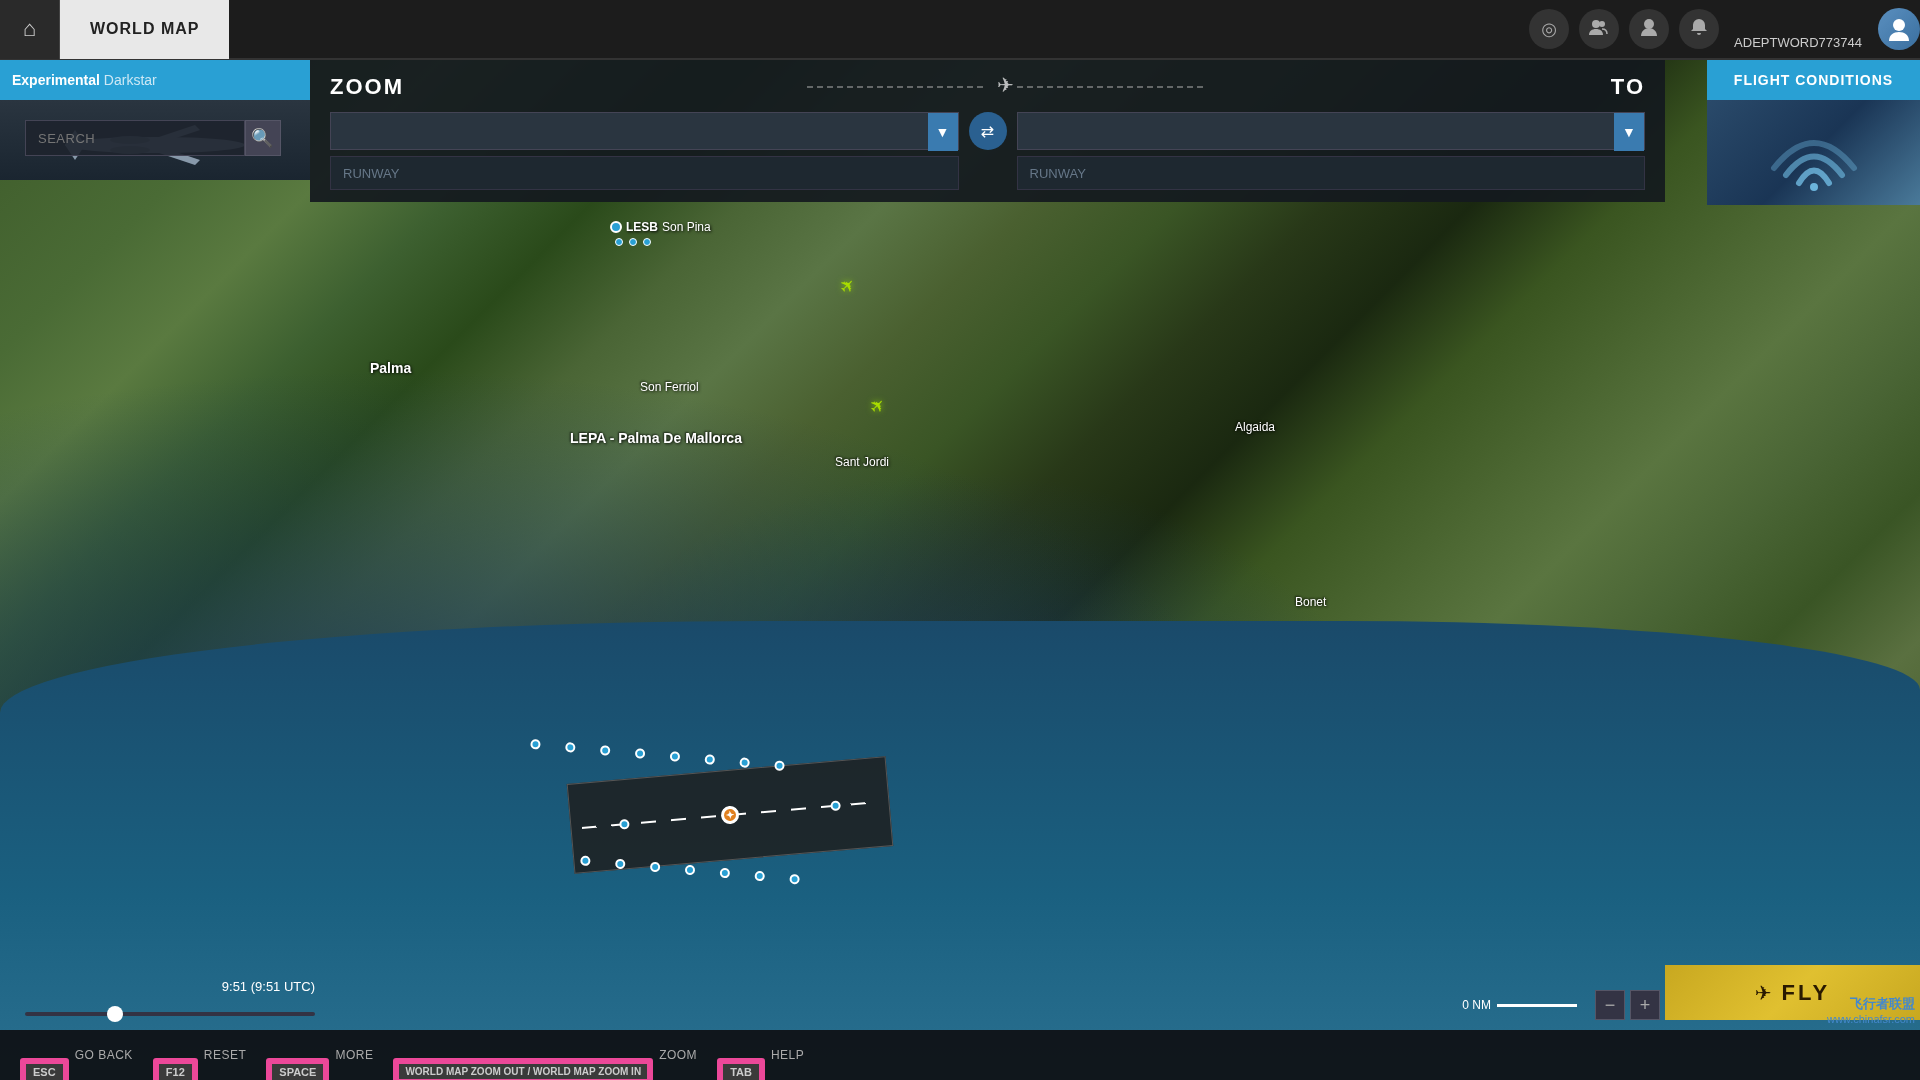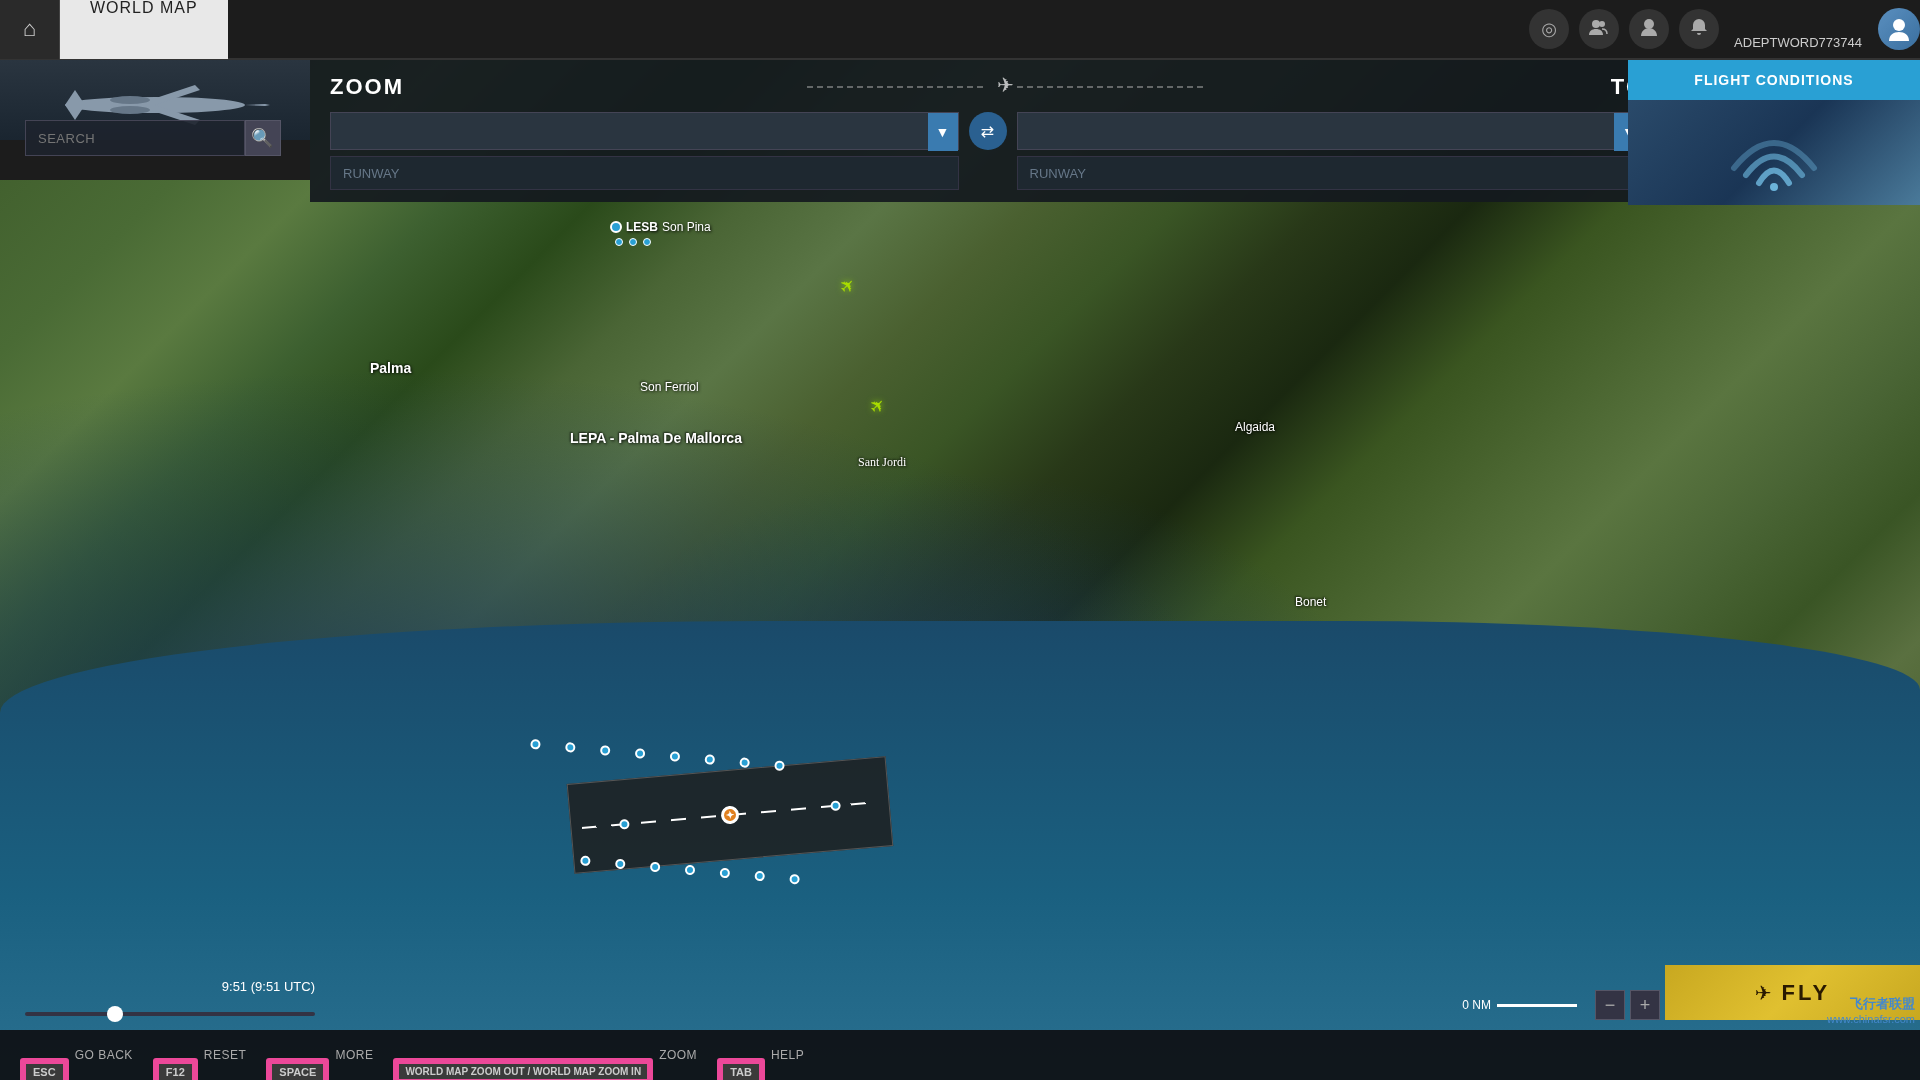--- a/index.html
+++ b/index.html
@@ -10,22 +10,22 @@
       position: absolute; top: 0; left: 0; right: 0; height: 60px;
       background: #1c1c1c; display: flex; align-items: center; z-index: 100;
       border-bottom: 2px solid #333;
     }
     #home-btn {
       width: 60px; height: 60px; background: #2a2a2a; display: flex; align-items: center; justify-content: center;
       cursor: pointer; border-right: 1px solid #444; flex-shrink: 0;
     }
     #home-icon { font-size: 22px; color: #ccc; }
     #world-map-tab {
-      height: 60px; background: #e8e8e8; padding: 0 30px; display: flex; 
-      font-size: 16px; font-weight: normal; color: #222; text-transform: uppercase; letter-spacing: 1px;
+      height: 60px; background: #e8e8e8; padding: 0 30px; display: flex; align-items: center;
+      font-size: 16px; font-weight: bold; color: #222; text-transform: uppercase; letter-spacing: 1px;
       cursor: pointer;
     }
     #topbar-spacer { flex: 1; }
     #topbar-icons { display: flex; align-items: center; gap: 10px; padding-right: 15px; }
     .topbar-icon-btn {
       width: 40px; height: 40px; border-radius: 50%; background: #333;
       display: flex; align-items: center; justify-content: center; cursor: pointer; color: #aaa; font-size: 18px;
     }
     #user-info {
       display: flex; align-items: flex-end; gap: 8px; color: #ccc; font-size: 13px; cursor: pointer;
@@ -84,21 +84,21 @@
       display: flex; align-items: center; color: #667788; font-size: 13px; text-transform: uppercase;
     }
     #swap-btn {
       width: 38px; height: 38px; background: #2a6090; border-radius: 50%;
       display: flex; align-items: center; justify-content: center; cursor: pointer; color: white; font-size: 16px;
       align-self: flex-start; margin-top: 0;
     }
 
     
     #flight-conditions {
-      position: absolute; top: 60px; right: 0; width: 292px; background: rgba(20,25,30,0.95);
+      position: absolute; top: 60px; right: 0; width: 213px; background: rgba(20,25,30,0.95);
       z-index: 50;
     }
     #fc-header {
       height: 40px; background: #29a0d4; display: flex; align-items: center; justify-content: center;
       font-size: 14px; font-weight: bold; color: white; letter-spacing: 1px;
     }
     #fc-content {
       height: 105px; background: linear-gradient(135deg, #2a4a6a 0%, #1a3555 50%, #4a7a9a 100%);
       display: flex; align-items: center; justify-content: center; position: relative; overflow: hidden;
     }
@@ -276,20 +276,25 @@
     <div id="user-avatar">
       <svg width="28" height="28" viewBox="0 0 28 28" fill="white">
         <circle cx="14" cy="10" r="6"></circle>
         <path d="M4 26c0-6 4.5-9 10-9s10 3 10 9"></path>
       </svg>
     </div>
   </div>
 </div>
 
 <div id="sidebar">
+  <div id="sidebar-header">
+    <span class="experimental">Experimental</span>
+    &nbsp;
+    <span class="darkstar">Darkstar</span>
+  </div>
   <div id="plane-preview">
     <svg width="240" height="60" viewBox="0 0 240 60">
 
       <g fill="#8899aa" transform="translate(20,10)">
 
         <ellipse cx="100" cy="25" rx="90" ry="8"></ellipse>
 
         <path d="M190 25 L210 24 L215 25 L210 26 Z"></path>
 
         <path d="M80 25 L140 5 L145 10 L100 25 L145 40 L140 45 Z"></path>
@@ -399,21 +404,21 @@
         <div style="width:10px;height:10px;border-radius:50%;background:#29a0d4;border:2px solid white;"></div>
       </div>
     </div>
 
     <span class="map-label" style="left:380px; top:110px;">Son Sardina</span>
     <span class="map-label" style="left:740px; top:110px;">La Cabaneta</span>
     <span class="map-label" style="left:1040px; top:110px;">Santa Eugenia</span>
     <span class="map-label city" style="left:370px; top:300px;">Palma</span>
     <span class="map-label" style="left:640px; top:320px;">Son Ferriol</span>
     <span class="map-label city" style="left:570px; top:370px;">LEPA - Palma De Mallorca</span>
-    <span class="map-label" style="left:858px; top:395px;font-family:Liberation Serif, serif;">Sant Jordi</span>
+    <span class="map-label" style="left:835px; top:395px;">Sant Jordi</span>
     <span class="map-label" style="left:1235px; top:360px;">Algaida</span>
     <span class="map-label" style="left:1295px; top:535px;">Bonet</span>
     <span class="map-label" style="left:1385px; top:115px;">Pina</span>
 
     <div style="position:absolute; left:610px; top:160px;">
       <div style="position:relative;">
         <div style="display:flex; align-items:center; gap:4px;">
           <div style="width:12px;height:12px;border-radius:50%;background:#29a0d4;border:2px solid white;"></div>
           <span style="color:white;font-size:12px;font-weight:bold;text-shadow:1px 1px 3px black;">LESB</span>
           <span style="color:white;font-size:12px;text-shadow:1px 1px 3px black;">Son Pina</span>

